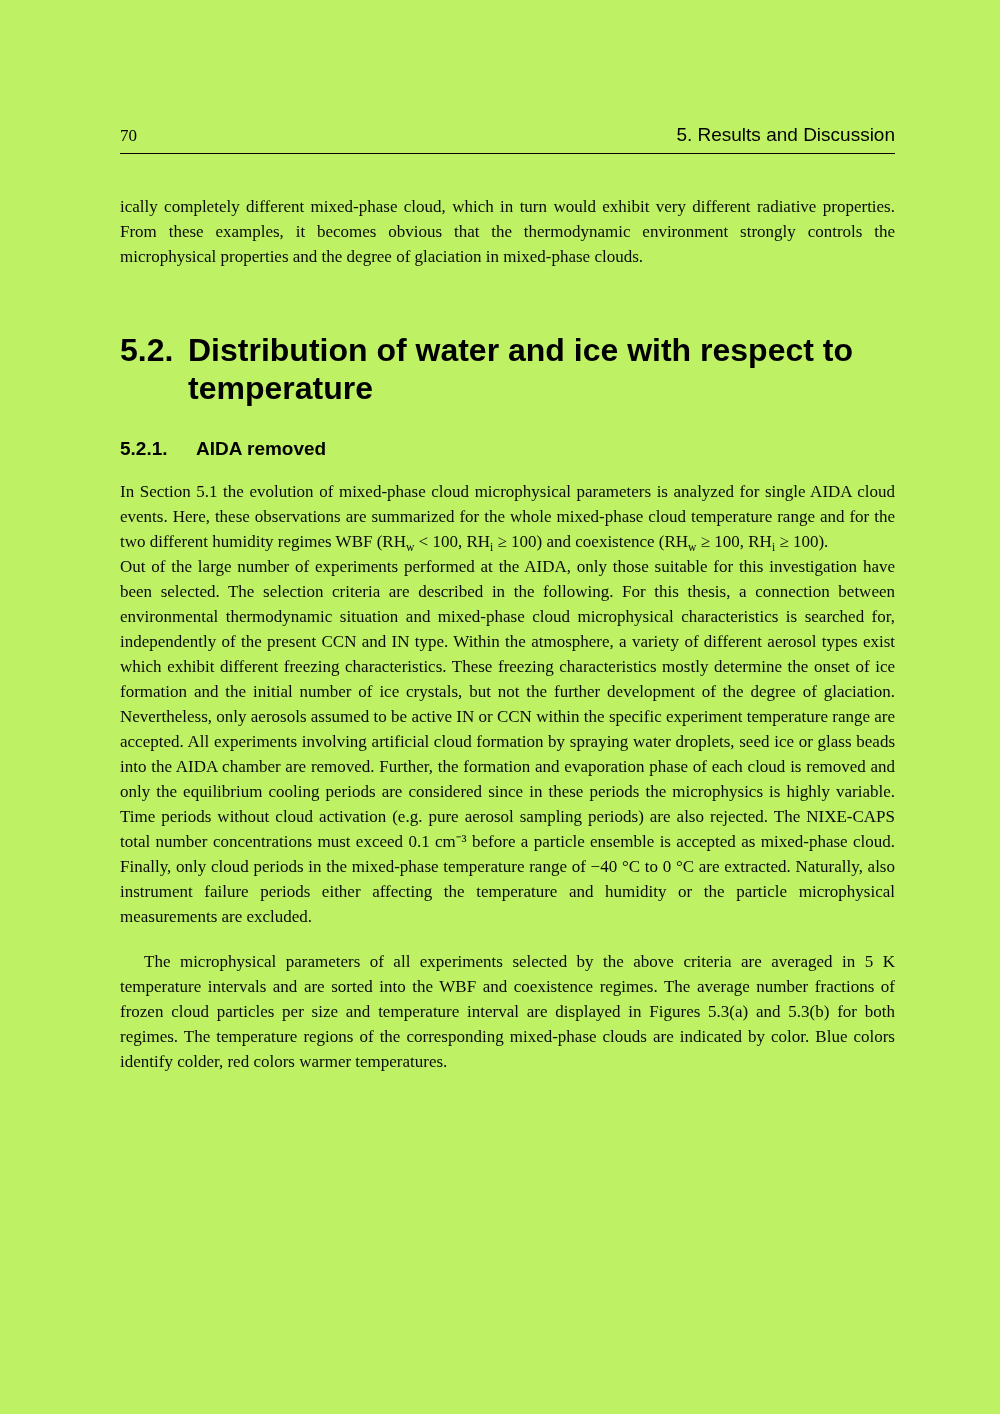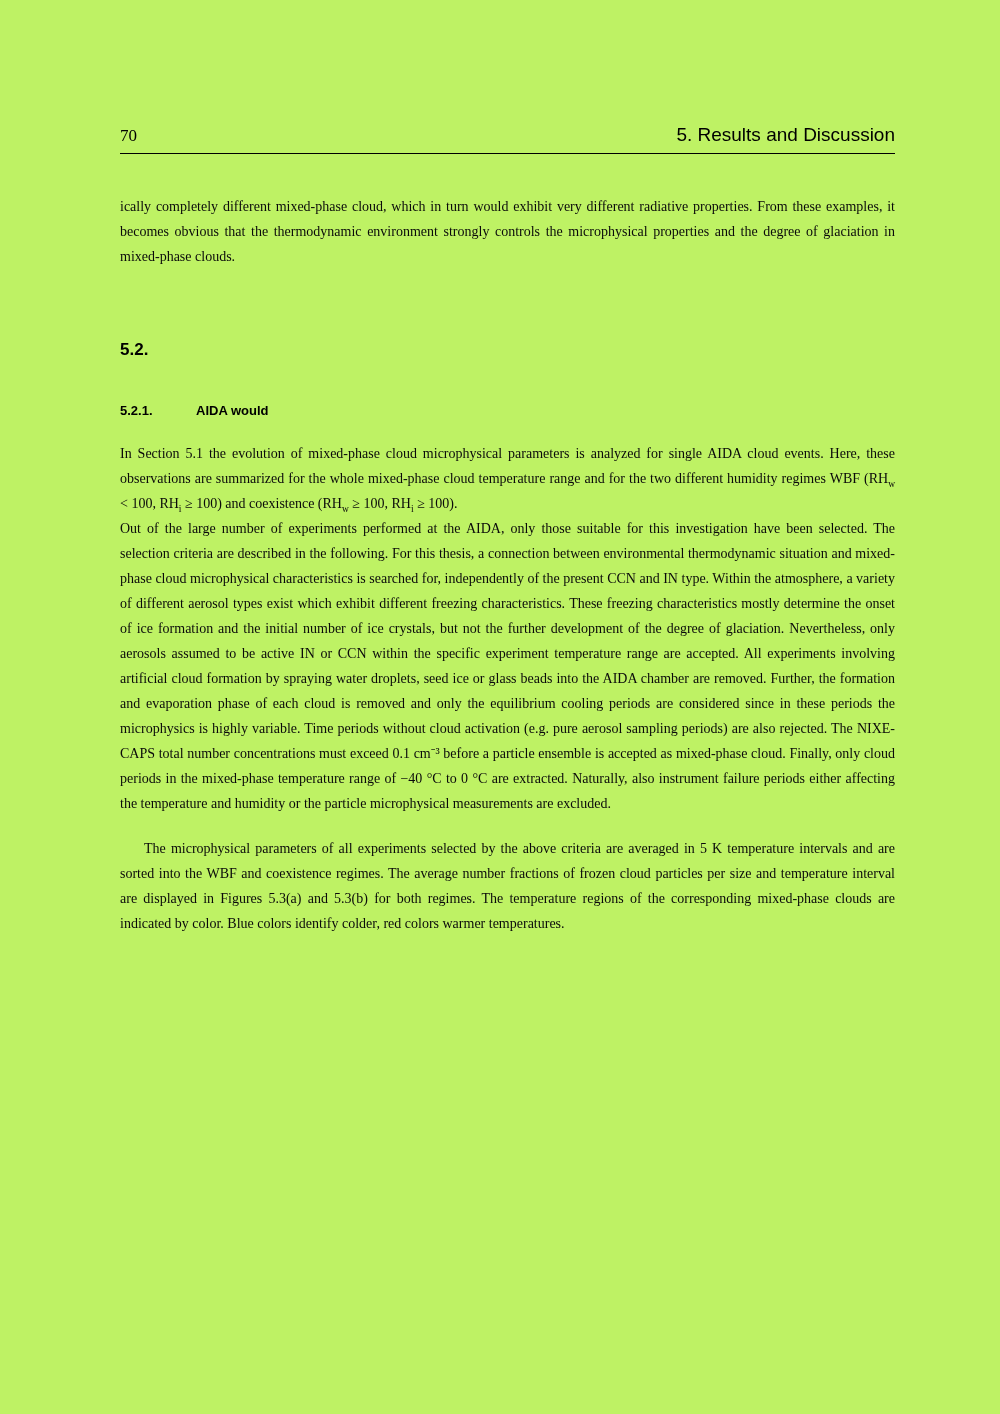--- a/index.html
+++ b/index.html
@@ -36,55 +36,55 @@
     border: none;
     border-top: 1.3px solid #000000;
     margin: 7px 0 0 0;
   }
   
   .page-body {
     margin-top: 40px;
   }
   p.body {
     font-family: "Liberation Serif", serif;
-    font-size: 14px;
+    font-size: 17px;
     line-height: 25px;
     text-align: justify;
     margin: 0;
     color: #0a0a0a;
   }
   p.body sub {
     font-size: 68%;
     line-height: 0;
   }
   p.body.indented {
     margin-top: 20px;
     text-indent: 24px;
   }
   
   h1.section-heading {
     display: flex;
     font-family: "Liberation Sans", sans-serif;
     font-weight: 700;
-    font-size: 17px;
+    font-size: 32px;
     line-height: 38px;
     margin: 62px 0 30px 0;
     color: #000000;
   }
   h1.section-heading .sec-num {
     flex: 0 0 68px;
   }
   h1.section-heading .sec-title {
     white-space: pre-line;
   }
   h2.subsection-heading {
     display: flex;
     font-family: "Liberation Sans", sans-serif;
     font-weight: 700;
-    font-size: 13px;
+    font-size: 19px;
     line-height: 24px;
     margin: 0 0 18px 0;
     color: #000000;
   }
   h2.subsection-heading .sec-num {
     flex: 0 0 76px;
   }
 </style>
 </head>
 <body>
@@ -97,25 +97,27 @@
   </header>
 
   <hr class="header-rule">
 
   <main class="page-body">
 
     <p class="body">ically completely different mixed-phase cloud, which in turn would exhibit very different radiative properties. From these examples, it becomes obvious that the thermodynamic environment strongly controls the microphysical properties and the degree of glaciation in mixed-phase clouds.</p>
 
     <h1 class="section-heading">
       <span class="sec-num">5.2.</span>
+      <span class="sec-title">Distribution of water and ice with respect to
+temperature</span>
     </h1>
 
     <h2 class="subsection-heading">
       <span class="sec-num">5.2.1.</span>
-      <span class="sec-title">AIDA would</span>
+      <span class="sec-title">AIDA removed</span>
     </h2>
 
     <p class="body">In Section 5.1 the evolution of mixed-phase cloud microphysical parameters is analyzed for single AIDA cloud events. Here, these observations are summarized for the whole mixed-phase cloud temperature range and for the two different humidity regimes WBF (RH<sub>w</sub> &lt; 100, RH<sub>i</sub> ≥ 100) and coexistence (RH<sub>w</sub> ≥ 100, RH<sub>i</sub> ≥ 100).</p>
 
     <p class="body">Out of the large number of experiments performed at the AIDA, only those suitable for this investigation have been selected. The selection criteria are described in the following. For this thesis, a connection between environmental thermodynamic situation and mixed-phase cloud microphysical characteristics is searched for, independently of the present CCN and IN type. Within the atmosphere, a variety of different aerosol types exist which exhibit different freezing characteristics. These freezing characteristics mostly determine the onset of ice formation and the initial number of ice crystals, but not the further development of the degree of glaciation. Nevertheless, only aerosols assumed to be active IN or CCN within the specific experiment temperature range are accepted. All experiments involving artificial cloud formation by spraying water droplets, seed ice or glass beads into the AIDA chamber are removed. Further, the formation and evaporation phase of each cloud is removed and only the equilibrium cooling periods are considered since in these periods the microphysics is highly variable. Time periods without cloud activation (e.g. pure aerosol sampling periods) are also rejected. The NIXE-CAPS total number concentrations must exceed 0.1 cm⁻³ before a particle ensemble is accepted as mixed-phase cloud. Finally, only cloud periods in the mixed-phase temperature range of −40 °C to 0 °C are extracted. Naturally, also instrument failure periods either affecting the temperature and humidity or the particle microphysical measurements are excluded.</p>
 
     <p class="body indented">The microphysical parameters of all experiments selected by the above criteria are averaged in 5 K temperature intervals and are sorted into the WBF and coexistence regimes. The average number fractions of frozen cloud particles per size and temperature interval are displayed in Figures 5.3(a) and 5.3(b) for both regimes. The temperature regions of the corresponding mixed-phase clouds are indicated by color. Blue colors identify colder, red colors warmer temperatures.</p>
 
 
   </main>

